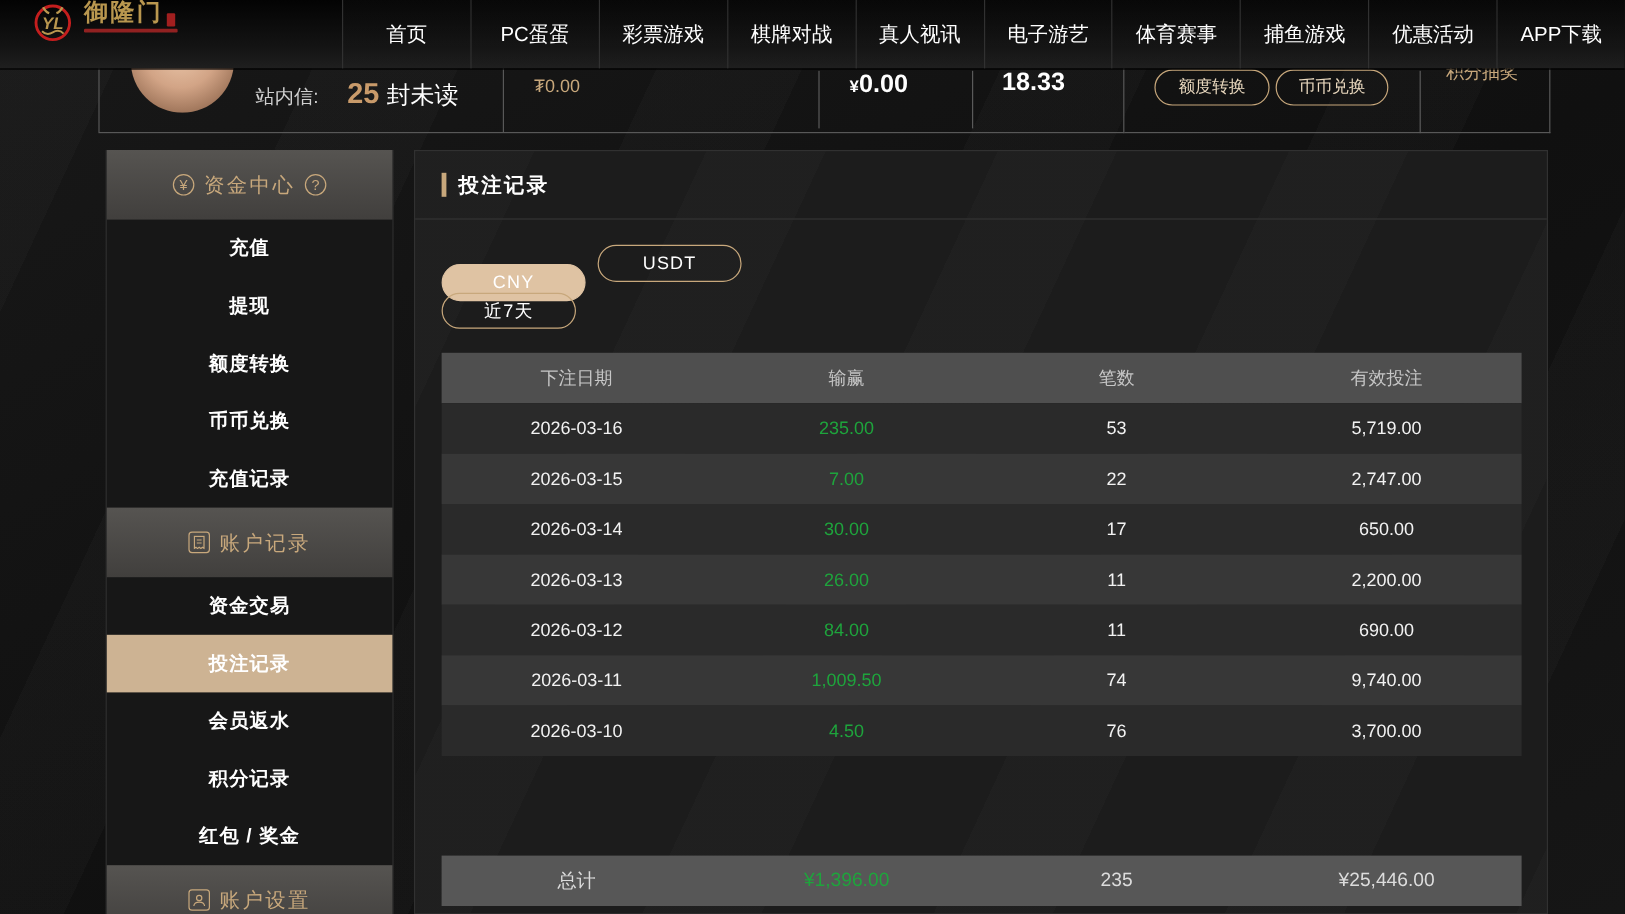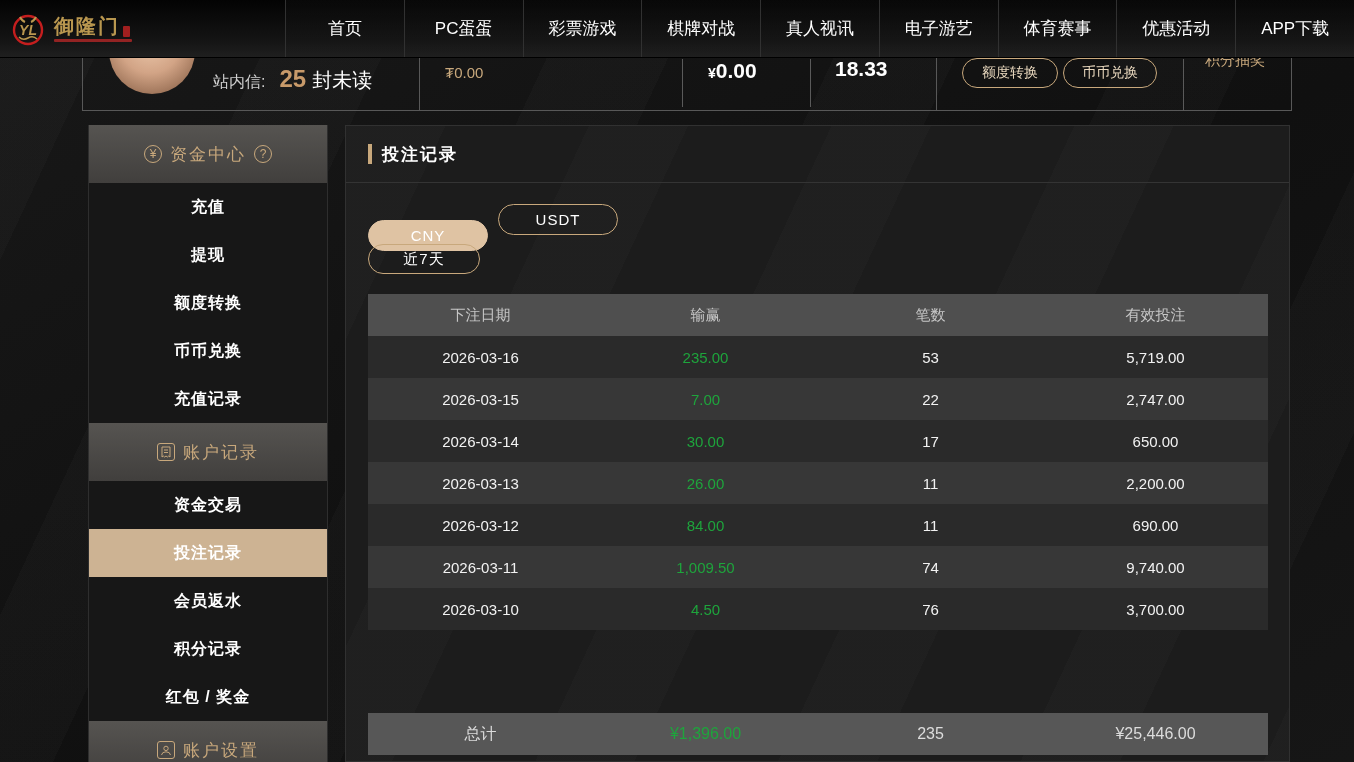--- a/index.html
+++ b/index.html
@@ -13,21 +13,21 @@
       linear-gradient(150deg,#181818 0%,#101010 55%,#161616 100%);
   }
 
   
   .nav{
     position:absolute; top:0; left:0; width:1354px; height:58px; z-index:30;
     display:flex; align-items:stretch;
     background:linear-gradient(180deg,#030303 0%,#141414 70%,#1f1f1f 100%);
     border-bottom:1px solid #000;
   }
-  .nav-logo{ width:285px; display:flex; align-items:center; padding-left:10px; cursor:pointer; }
+  .nav-logo{ width:285px; display:flex; padding-left:26px; cursor:pointer; }
   .logo-emblem{ width:36px; height:36px; position:relative; flex:0 0 auto; }
   .logo-text-wrap{ margin-left:8px; display:flex; flex-direction:column; }
   .logo-cn{ color:#b9974f; font-size:20px; font-weight:bold; letter-spacing:2px; line-height:22px; display:flex; align-items:flex-end; }
   .logo-stamp{ display:inline-block; width:7px; height:11px; background:#a11f1f; margin-left:3px; border-radius:1px; }
   .logo-sub{ width:78px; height:3px; margin-top:2px; background:rgba(190,40,40,.75); border-radius:1px; }
   .nav-item{
     flex:1; display:flex; align-items:center; justify-content:center;
     color:#fff; font-size:17px; border-left:1px solid #313131; cursor:pointer;
     background:linear-gradient(180deg,rgba(255,255,255,0.02),rgba(255,255,255,0));
   }
@@ -41,21 +41,21 @@
   .ubox-c{ width:355px; }
   .avatar{
     position:absolute; left:26px; top:-23px; width:86px; height:86px; border-radius:50%;
     background:
       linear-gradient(180deg, rgba(24,17,13,0.95) 0%, rgba(24,17,13,0) 48%),
       radial-gradient(circle at 48% 40%, #ecc9ac 0%, #d2a486 45%, #a1775c 75%, #6f4e3b 100%);
     cursor:pointer;
   }
   .inbox{ position:absolute; left:130px; top:34px; display:flex; align-items:baseline; cursor:pointer; }
   .inbox-label{ color:#cfcfcf; font-size:16px; }
-  .inbox-count{ color:#c89a6a; font-size:24px; font-weight:bold; margin:0 6px 0 14px; }
+  .inbox-count{ color:#c89a6a; font-size:24px; font-weight:bold; margin:0 6px 0 24px; }
   .inbox-suffix{ color:#ffffff; font-size:20px; }
   .usdt-bal{ position:absolute; left:25px; top:33px; color:#c8a87c; font-size:15px; }
   .refresh{
     position:absolute; left:229px; top:-5px; width:26px; height:26px; border-radius:50%;
     border:3px solid #f2f2f2; cursor:pointer;
   }
   .vsep{ position:absolute; width:1px; background:#5a5a5a; }
   .sep-b1{ left:262px; top:28px; height:48px; }
   .sep-b2{ left:390px; top:28px; height:48px; }
   .cny-bal{ position:absolute; left:288px; top:28px; color:#fff; display:flex; align-items:baseline; }
@@ -146,20 +146,21 @@
         <span class="logo-sub"></span>
       </span>
     </div>
     <div class="nav-item">首页</div>
     <div class="nav-item">PC蛋蛋</div>
     <div class="nav-item">彩票游戏</div>
     <div class="nav-item">棋牌对战</div>
     <div class="nav-item">真人视讯</div>
     <div class="nav-item">电子游艺</div>
     <div class="nav-item">体育赛事</div>
+    <div class="nav-item">捕鱼游戏</div>
     <div class="nav-item">优惠活动</div>
     <div class="nav-item">APP下载</div>
   </div>
 
   <div class="userbar">
     <div class="ubox ubox-a">
       <div class="avatar"></div>
       <div class="inbox">
         <span class="inbox-label">站内信:</span>
         <span class="inbox-count">25</span>

